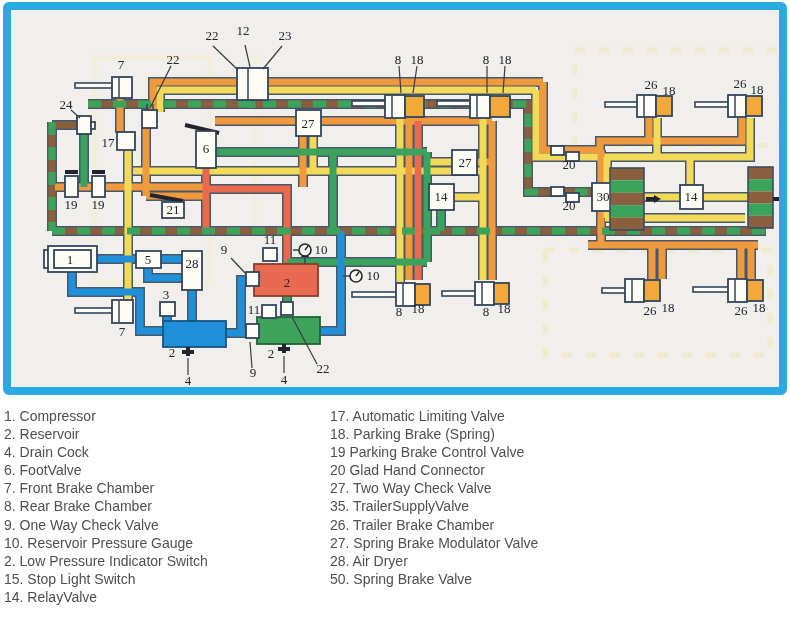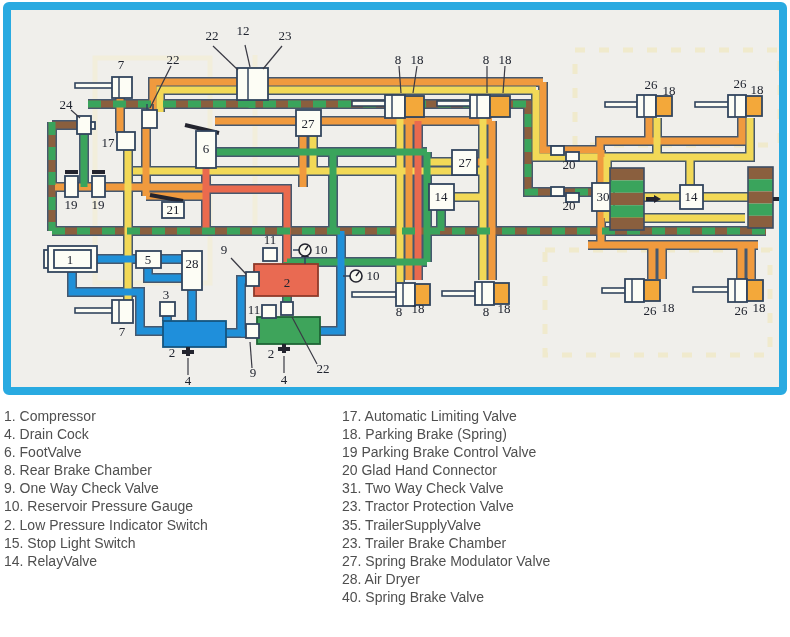--- a/index.html
+++ b/index.html
@@ -20,21 +20,21 @@
   .darkline { stroke:#23242e; stroke-width:4; fill:none; }
   .thin { stroke:#32455e; stroke-width:1.5; fill:none; }
   .num { font:13px "Liberation Serif", serif; fill:#20242f; text-anchor:middle; }
 
   
   .legend { position:absolute; left:0; top:403px; width:790px; color:#4f4f4f;
             font-size:14px; }
   .legend ul { list-style:none; margin:0; padding:0; }
   .legend li { line-height:18.1px; white-space:nowrap; }
   .col-left  { position:absolute; left:4px;   top:4px; }
-  .col-right { position:absolute; left:342px; top:4px; }
+  .col-right { position:absolute; left:330px; top:4px; }
 </style>
 </head>
 <body>
 
 <div class="stage">
 
   <div class="diagram-wrap">
   <svg viewBox="0 0 790 400" width="790" height="400">
 
     <rect x="6" y="5" width="778" height="387" fill="#f0efeb"></rect>
@@ -439,36 +439,37 @@
           <text x="759" y="312" class="num">18</text>
         </g>
 
     <rect x="7" y="6" width="776" height="385" fill="none" stroke="#29aae1" stroke-width="8" rx="2"></rect>
   </svg>
   </div>
 
   <div class="legend">
     <ul class="col-left">
         <li>1. Compressor</li>
+        <li>2. Reservoir</li>
         <li>4. Drain Cock</li>
         <li>6. FootValve</li>
+        <li>7. Front Brake Chamber</li>
         <li>8. Rear Brake Chamber</li>
         <li>9. One Way Check Valve</li>
         <li>10. Reservoir Pressure Gauge</li>
         <li>2. Low Pressure Indicator Switch</li>
         <li>15. Stop Light Switch</li>
         <li>14. RelayValve</li>
       </ul>
     <ul class="col-right">
         <li>17. Automatic Limiting Valve</li>
         <li>18. Parking Brake (Spring)</li>
         <li>19 Parking Brake Control Valve</li>
         <li>20 Glad Hand Connector</li>
-        <li>31. Two Way Check Valve</li>
-        <li>23. Tractor Protection Valve</li>
+        <li>27. Two Way Check Valve</li>
         <li>35. TrailerSupplyValve</li>
-        <li>23. Trailer Brake Chamber</li>
+        <li>26. Trailer Brake Chamber</li>
         <li>27. Spring Brake Modulator Valve</li>
         <li>28. Air Dryer</li>
-        <li>40. Spring Brake Valve</li>
+        <li>50. Spring Brake Valve</li>
       </ul>
   </div>
 </div>
 
 </body></html>

